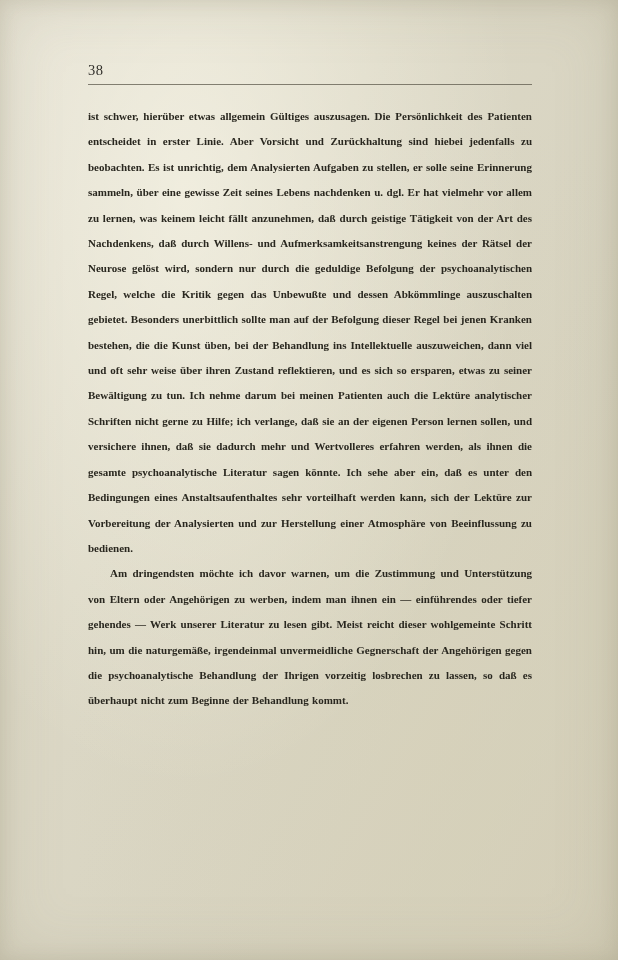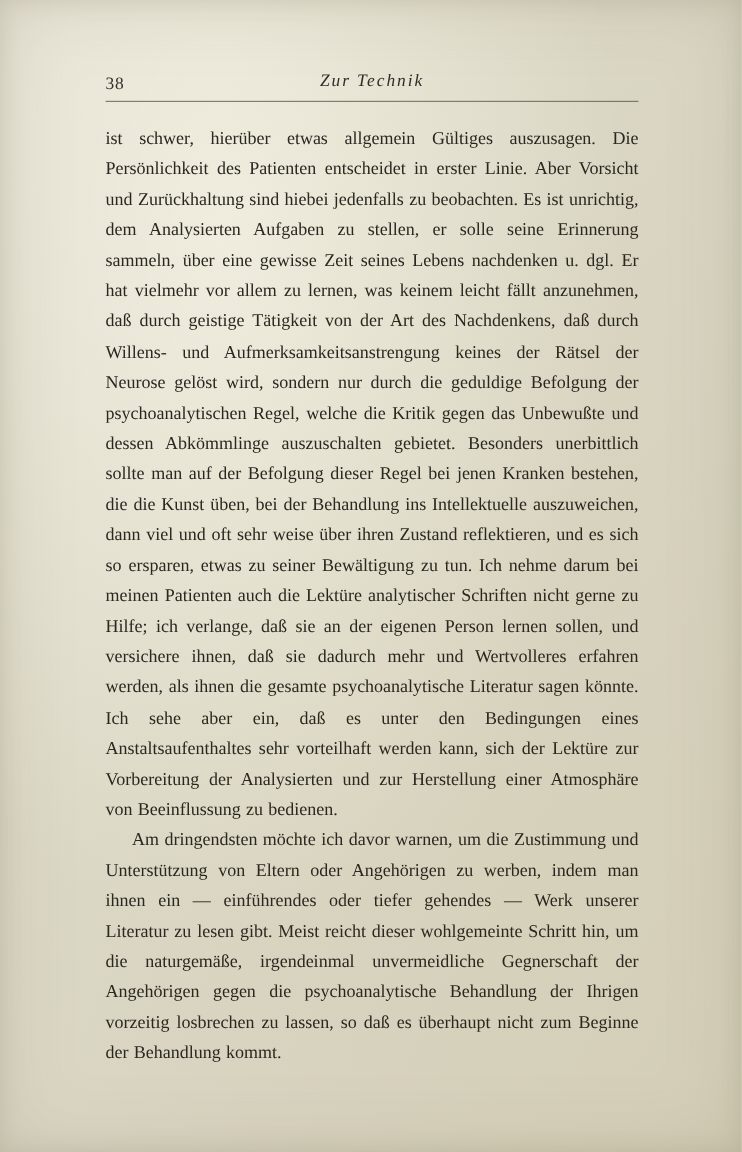--- a/index.html
+++ b/index.html
@@ -65,44 +65,44 @@
     position: absolute;
     left: 0;
     right: 0;
     top: 24px;
     height: 1px;
     background: #5d5a4c;
     opacity: 0.75;
   }
   .body-text {
     margin-top: 18px;
-    font-size: 15px;
+    font-size: 11px;
     line-height: 25.4px;
     color: #29271f;
     text-align: justify;
     text-justify: inter-word;
     word-spacing: 0.6px;
+    font-weight: bold;
     -webkit-font-smoothing: antialiased;
   }
   .body-text p {
     margin: 0;
   }
   .body-text p.indent {
     text-indent: 22px;
   }
 </style>
 </head>
 <body>
 
 <div class="page">
   <div class="content">
 
     <div class="header">
       <div class="folio">38</div>
-      <div class="running-title">Zur Technik</div>
       <div class="rule"></div>
     </div>
 
     <div class="body-text">
       <p>ist schwer, hierüber etwas allgemein Gültiges auszusagen. Die Persönlichkeit des Patienten entscheidet in erster Linie. Aber Vorsicht und Zurückhaltung sind hiebei jedenfalls zu beobachten. Es ist unrichtig, dem Analysierten Aufgaben zu stellen, er solle seine Erinnerung sammeln, über eine gewisse Zeit seines Lebens nachdenken u. dgl. Er hat vielmehr vor allem zu lernen, was keinem leicht fällt anzunehmen, daß durch geistige Tätigkeit von der Art des Nachdenkens, daß durch Willens- und Aufmerksamkeitsanstrengung keines der Rätsel der Neurose gelöst wird, sondern nur durch die geduldige Befolgung der psychoanalytischen Regel, welche die Kritik gegen das Unbewußte und dessen Abkömmlinge auszuschalten gebietet. Besonders unerbittlich sollte man auf der Befolgung dieser Regel bei jenen Kranken bestehen, die die Kunst üben, bei der Behandlung ins Intellektuelle auszuweichen, dann viel und oft sehr weise über ihren Zustand reflektieren, und es sich so ersparen, etwas zu seiner Bewältigung zu tun. Ich nehme darum bei meinen Patienten auch die Lektüre analytischer Schriften nicht gerne zu Hilfe; ich verlange, daß sie an der eigenen Person lernen sollen, und versichere ihnen, daß sie dadurch mehr und Wertvolleres erfahren werden, als ihnen die gesamte psychoanalytische Literatur sagen könnte. Ich sehe aber ein, daß es unter den Bedingungen eines Anstaltsaufenthaltes sehr vorteilhaft werden kann, sich der Lektüre zur Vorbereitung der Analysierten und zur Herstellung einer Atmosphäre von Beeinflussung zu bedienen.</p>
       <p class="indent">Am dringendsten möchte ich davor warnen, um die Zustimmung und Unterstützung von Eltern oder Angehörigen zu werben, indem man ihnen ein — einführendes oder tiefer gehendes — Werk unserer Literatur zu lesen gibt. Meist reicht dieser wohlgemeinte Schritt hin, um die naturgemäße, irgendeinmal unvermeidliche Gegnerschaft der Angehörigen gegen die psychoanalytische Behandlung der Ihrigen vorzeitig losbrechen zu lassen, so daß es überhaupt nicht zum Beginne der Behandlung kommt.</p>
     </div>
 
   </div>
 </div>

